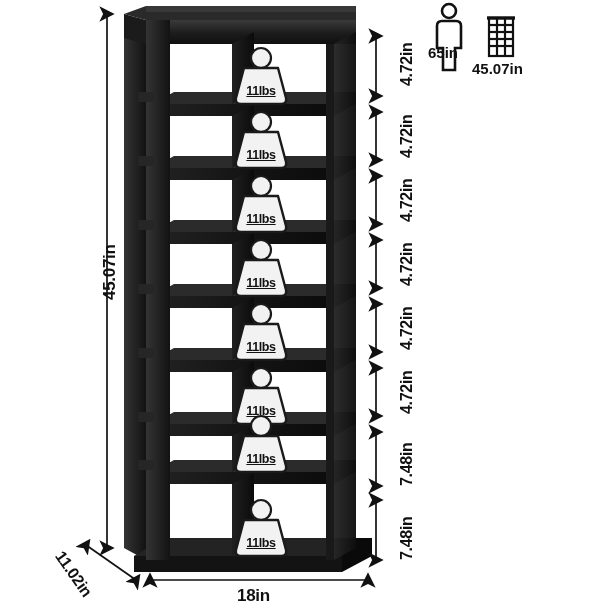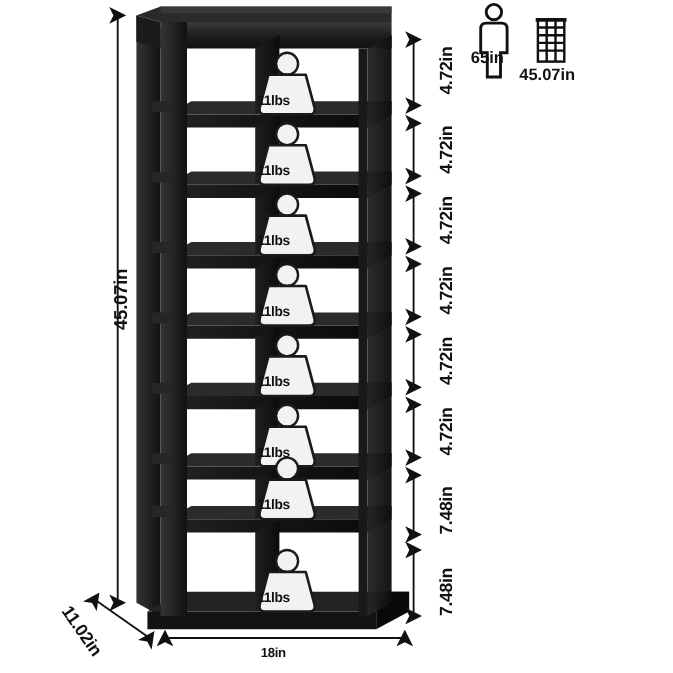--- a/index.html
+++ b/index.html
@@ -30,22 +30,23 @@
     color:#111;
     white-space:nowrap;
   }
   .wlabel{
     position:absolute;
     font-family:"Liberation Sans", sans-serif;
     font-weight:bold;
     font-size:12.5px;
     color:#111;
     white-space:nowrap;
-    text-align:left;
+    text-align:center;
     letter-spacing:-0.4px;
+    text-decoration:underline;
   }
 </style>
 </head>
 <body>
 
 <div id="stage">
 
   <svg class="layer" viewBox="0 0 612 612">
     <defs>
       <linearGradient id="gTop" x1="0" y1="0" x2="0" y2="1">
@@ -216,21 +217,21 @@
   <div class="dimtext rotn90" style="left:398px;top:158px;font-size:16px;">4.72in</div>
   <div class="dimtext rotn90" style="left:398px;top:222px;font-size:16px;">4.72in</div>
   <div class="dimtext rotn90" style="left:398px;top:286px;font-size:16px;">4.72in</div>
   <div class="dimtext rotn90" style="left:398px;top:350px;font-size:16px;">4.72in</div>
   <div class="dimtext rotn90" style="left:398px;top:414px;font-size:16px;">4.72in</div>
   <div class="dimtext rotn90" style="left:398px;top:486px;font-size:16px;">7.48in</div>
   <div class="dimtext rotn90" style="left:398px;top:560px;font-size:16px;">7.48in</div>
 
   <div class="dimtext" style="left:66px;top:548px;font-size:16px;transform-origin:0 0;transform:rotate(55deg);">11.02in</div>
 
-  <div class="dimtext" style="left:237px;top:586px;font-size:12px;">18in</div>
+  <div class="dimtext" style="left:237px;top:586px;font-size:17px;">18in</div>
 
   <svg class="layer" viewBox="0 0 612 612">
 
     <g fill="none" stroke="#111" stroke-width="2.6">
       <circle cx="449" cy="11" r="7"></circle>
       <path d="M437,26 q0-5 5-5 h14 q5,0 5,5 v22 h-6 v22 h-12 v-22 h-6 Z"></path>
     </g>
 
     <g stroke="#111" stroke-width="2.2" fill="none">
       <rect x="489" y="18" width="24" height="38"></rect>

